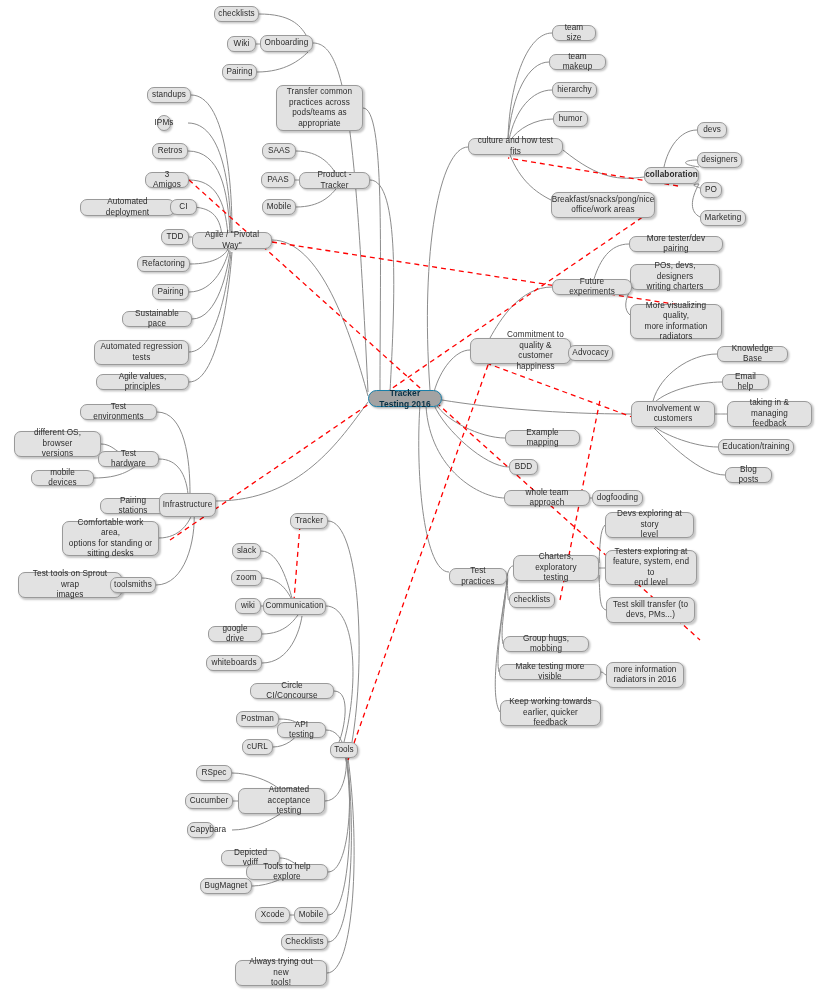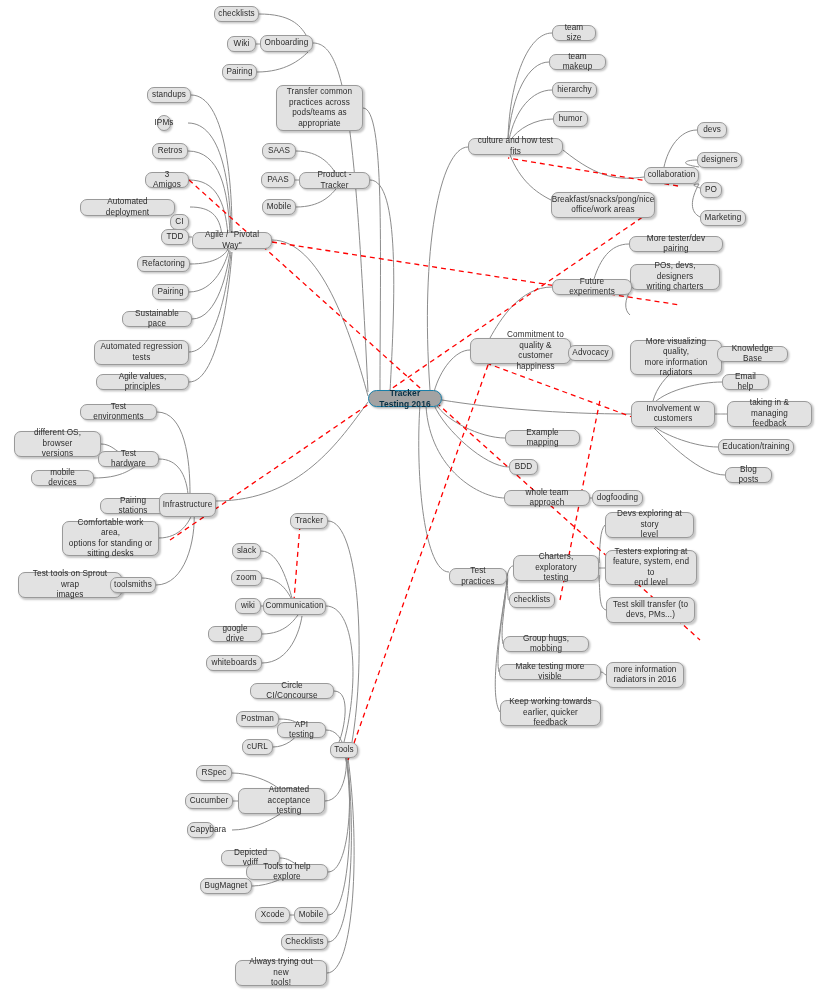--- a/index.html
+++ b/index.html
@@ -191,21 +191,21 @@
 pods/teams as
 appropriate</div>
       <div class="node" style="left: 147px; top: 87px; width: 44px; height: 16px;">standups</div>
       <div class="node" style="left: 157px; top: 115px; width: 14px; height: 16px;">IPMs</div>
       <div class="node" style="left: 152px; top: 143px; width: 36px; height: 16px;">Retros</div>
       <div class="node" style="left: 262px; top: 143px; width: 34px; height: 16px;">SAAS</div>
       <div class="node" style="left: 145px; top: 172px; width: 44px; height: 16px;">3 Amigos</div>
       <div class="node" style="left: 261px; top: 172px; width: 34px; height: 16px;">PAAS</div>
       <div class="node" style="left: 299px; top: 172px; width: 71px; height: 17px;">Product - Tracker</div>
       <div class="node" style="left: 80px; top: 199px; width: 95px; height: 17px;">Automated deployment</div>
-      <div class="node" style="left: 170px; top: 214px; width: 19px; height: 16px;">CI</div>
+      <div class="node" style="left: 170px; top: 199px; width: 27px; height: 16px;">CI</div>
       <div class="node" style="left: 262px; top: 199px; width: 34px; height: 16px;">Mobile</div>
       <div class="node" style="left: 161px; top: 229px; width: 28px; height: 16px;">TDD</div>
       <div class="node" style="left: 192px; top: 232px; width: 80px; height: 17px;">Agile / "Pivotal Way"</div>
       <div class="node" style="left: 137px; top: 256px; width: 53px; height: 16px;">Refactoring</div>
       <div class="node" style="left: 152px; top: 284px; width: 37px; height: 16px;">Pairing</div>
       <div class="node" style="left: 122px; top: 311px; width: 70px; height: 16px;">Sustainable pace</div>
       <div class="node" style="left: 94px; top: 340px; width: 95px; height: 25px;">Automated regression
 tests</div>
       <div class="node" style="left: 96px; top: 374px; width: 93px; height: 16px;">Agile values, principles</div>
       <div class="node" style="left: 80px; top: 404px; width: 77px; height: 16px;">Test environments</div>
@@ -246,30 +246,30 @@
       <div class="node" style="left: 281px; top: 934px; width: 47px; height: 16px;">Checklists</div>
       <div class="node" style="left: 235px; top: 960px; width: 92px; height: 26px;">Always trying out new
 tools!</div>
       <div class="node" style="left: 552px; top: 25px; width: 44px; height: 16px;">team size</div>
       <div class="node" style="left: 549px; top: 54px; width: 57px; height: 16px;">team makeup</div>
       <div class="node" style="left: 552px; top: 82px; width: 45px; height: 16px;">hierarchy</div>
       <div class="node" style="left: 553px; top: 111px; width: 35px; height: 16px;">humor</div>
       <div class="node" style="left: 697px; top: 122px; width: 30px; height: 16px;">devs</div>
       <div class="node" style="left: 468px; top: 138px; width: 95px; height: 17px;">culture and how test fits</div>
       <div class="node" style="left: 697px; top: 152px; width: 45px; height: 16px;">designers</div>
-      <div class="node" style="left: 644px; top: 167px; width: 55px; height: 17px;">collaboration</div>
+      <div class="node" style="left: 644px; top: 167px; width: 55px; height: 17px; font-weight: bold;">collaboration</div>
       <div class="node" style="left: 700px; top: 182px; width: 22px; height: 16px;">PO</div>
       <div class="node" style="left: 551px; top: 192px; width: 104px; height: 26px;">Breakfast/snacks/pong/nice
 office/work areas</div>
       <div class="node" style="left: 700px; top: 210px; width: 46px; height: 16px;">Marketing</div>
       <div class="node" style="left: 629px; top: 236px; width: 94px; height: 16px;">More tester/dev pairing</div>
       <div class="node" style="left: 630px; top: 264px; width: 90px; height: 26px;">POs, devs, designers
 writing charters</div>
       <div class="node" style="left: 552px; top: 279px; width: 80px; height: 16px;">Future experiments</div>
-      <div class="node" style="left: 630px; top: 304px; width: 92px; height: 35px; margin-top: 36px;">More visualizing quality,
+      <div class="node" style="left: 630px; top: 304px; width: 92px; height: 35px;">More visualizing quality,
 more information
 radiators</div>
       <div class="node" style="left: 717px; top: 346px; width: 71px; height: 16px;">Knowledge Base</div>
       <div class="node" style="left: 470px; top: 338px; width: 101px; height: 26px; padding-left: 35px;">Commitment to quality &amp;
 customer happiness</div>
       <div class="node" style="left: 568px; top: 345px; width: 45px; height: 16px;">Advocacy</div>
       <div class="node" style="left: 722px; top: 374px; width: 47px; height: 16px;">Email help</div>
       <div class="node" style="left: 631px; top: 401px; width: 84px; height: 26px;">Involvement w
 customers</div>
       <div class="node" style="left: 727px; top: 401px; width: 85px; height: 26px;">taking in &amp; managing

